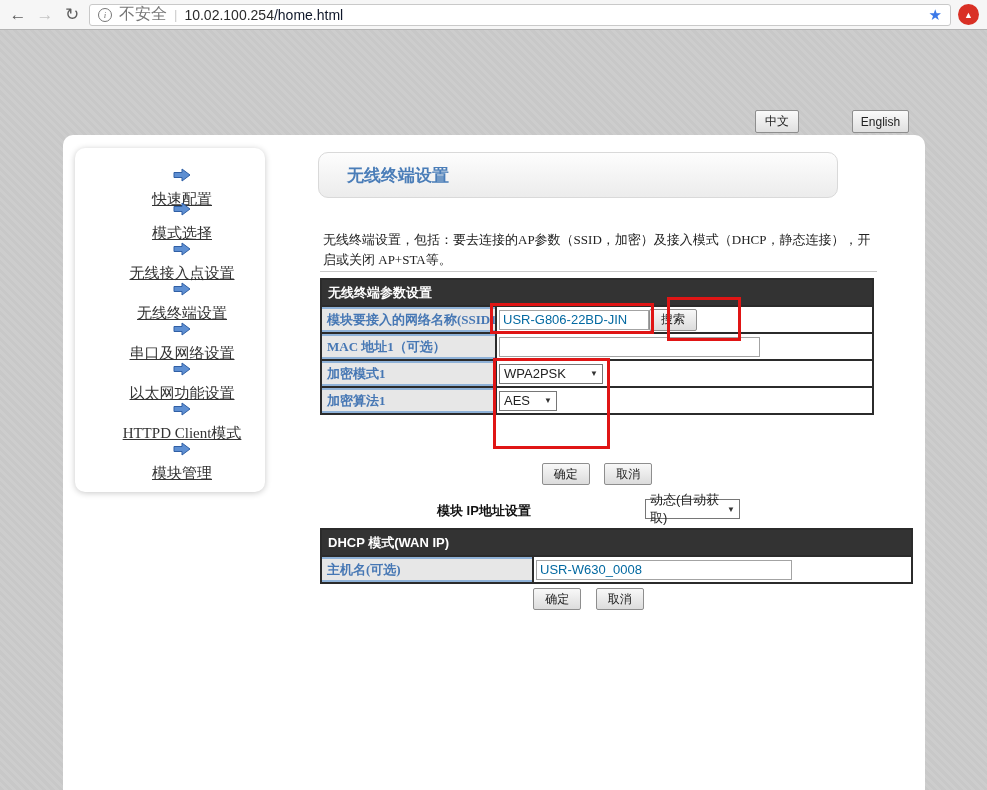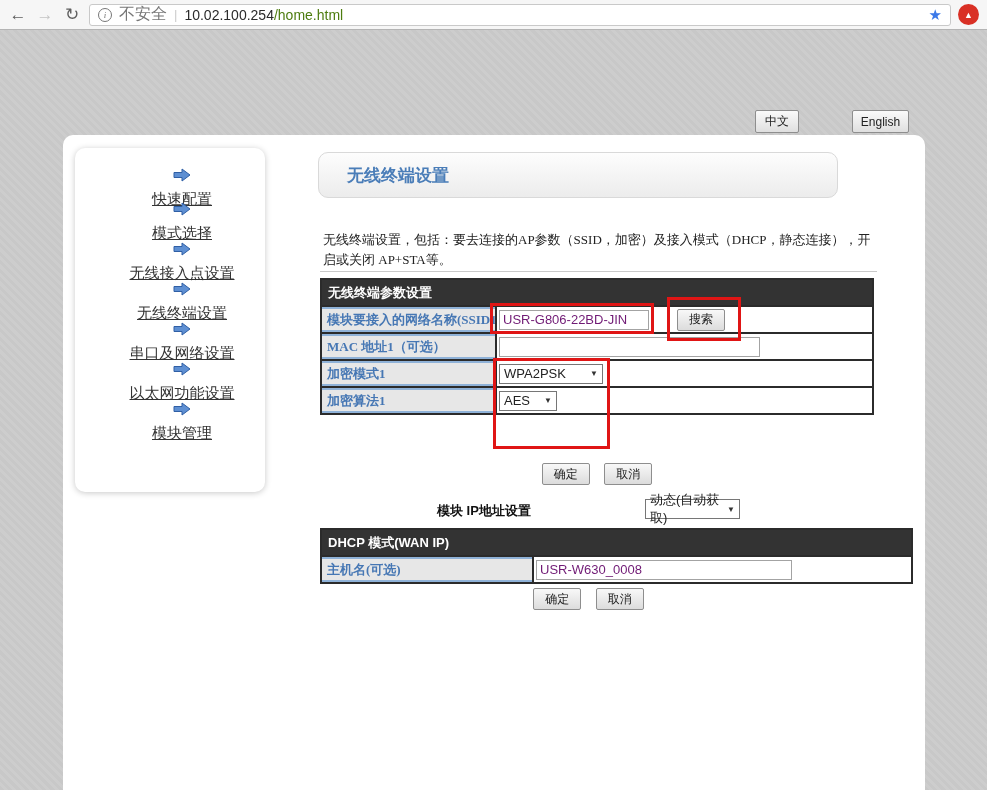--- a/index.html
+++ b/index.html
@@ -12,21 +12,21 @@
   .nav-icon { font-size:17px; color:#5F5F5F; width:20px; text-align:center; cursor:pointer; line-height:1; }
   .nav-icon.disabled { color:#C4C4C4; }
   .url-bar { flex:1; height:22px; background:#FFF; border:1px solid #C9C9C9; border-radius:3px;
              display:flex; align-items:center; padding:0 8px; gap:7px; }
   .info-icon { width:14px; height:14px; border:1px solid #777; border-radius:50%;
                font-size:9px; color:#777; display:flex; align-items:center; justify-content:center;
                font-family:"Liberation Serif", serif; font-style:italic; flex:0 0 auto; }
   .security-label { font-size:16px; color:#777; white-space:nowrap; }
   .url-sep { color:#CCC; font-size:13px; }
   .url-text { font-size:14px; color:#2B2B2B; white-space:nowrap; }
-  .url-text .path { color:#4d7c0f; }
+  .url-text .path { color:#0f172a; }
   .url-spacer { flex:1; }
   .star-icon { color:#3B78E8; font-size:15px; cursor:pointer; }
   .ext-button { width:21px; height:21px; border-radius:50%; background:#D93025; color:#FFF;
                 display:flex; align-items:center; justify-content:center; font-size:9px; cursor:pointer; flex:0 0 auto; }
 
   
   .page { position:relative; width:987px; height:760px;
           background:repeating-linear-gradient(45deg, #C8C8C8 0 3px, #CDCDCD 3px 6px); }
   .lang-btn { position:absolute; height:23px; font-size:12px; color:#222;
               border:1px solid #8E8E8E; border-radius:2px;
@@ -69,31 +69,31 @@
            font-family:"Liberation Serif","DejaVu Serif",serif;
            padding-left:5px; white-space:nowrap;
            box-shadow:inset 0 2px 0 #8FB2D8, inset 0 -2px 0 #8FB2D8; }
   td.val { background:#FFF; }
   .cell-flex { display:flex; align-items:center; padding-left:2px; }
 
   .sta-table { position:absolute; left:320px; top:248px; width:554px; }
   .dhcp-table { position:absolute; left:320px; top:498px; width:593px; }
 
   input.txt { height:20px; border:1px solid #A3A3A3; font-size:13px; padding:0 3px;
-              font-family:"Liberation Sans", sans-serif; color:#701a75; }
+              font-family:"Liberation Sans", sans-serif; color:#0369a1; }
   .sel { height:20px; border:1px solid #767676; background:#FFF; display:inline-flex;
          align-items:center; justify-content:space-between; padding:0 4px;
          font-size:13px; color:#222; cursor:pointer; }
   .sel .arr { font-size:8px; color:#333; margin-left:5px; }
 
   .btn { height:22px; font-size:12px; color:#222; padding:0 11px;
          border:1px solid #8E8E8E; border-radius:2px;
          background:linear-gradient(#F8F8F8,#DCDCDC); cursor:pointer;
          font-family:"Liberation Sans", sans-serif; }
-  .search-btn { margin-left:28px; }
+  .search-btn { }
   .btn-row1 { position:absolute; left:320px; top:433px; width:554px; text-align:center; }
   .btn-row2 { position:absolute; left:320px; top:558px; width:537px; text-align:center; }
   .btn-row1 .btn, .btn-row2 .btn { margin:0 5px; }
 
   .module-ip-label { position:absolute; left:437px; top:472px; font-size:13px; font-weight:bold; color:#111; }
   .module-ip-select { position:absolute; left:645px; top:469px; width:95px;align-items:center; }
 
   
   .anno { position:absolute; border:3px solid #E01515; pointer-events:none; }
   .anno-ssid   { left:490px; top:273px; width:164px; height:31px; }
@@ -160,20 +160,26 @@
       <li>
         <svg class="arrow-icon" width="18" height="14" viewBox="0 0 18 14">
             <path d="M1 4.5 h8 V1 L17 7 L9 13 V9.5 H1 Z" fill="#5E8FD2" stroke="#2F5FA5"></path>
           </svg>
         <a>以太网功能设置</a>
         </li>
       <li>
         <svg class="arrow-icon" width="18" height="14" viewBox="0 0 18 14">
             <path d="M1 4.5 h8 V1 L17 7 L9 13 V9.5 H1 Z" fill="#5E8FD2" stroke="#2F5FA5"></path>
           </svg>
+        <a>HTTPD Client模式</a>
+        </li>
+      <li>
+        <svg class="arrow-icon" width="18" height="14" viewBox="0 0 18 14">
+            <path d="M1 4.5 h8 V1 L17 7 L9 13 V9.5 H1 Z" fill="#5E8FD2" stroke="#2F5FA5"></path>
+          </svg>
         <a>模块管理</a>
         </li>
     </ul>
   </div>
 
   <div class="title-bar">
     <h1>无线终端设置</h1>
   </div>
 
   <p class="desc">无线终端设置，包括：要去连接的AP参数（SSID，加密）及接入模式（DHCP，静态连接），开启或关闭 AP+STA等。</p>

